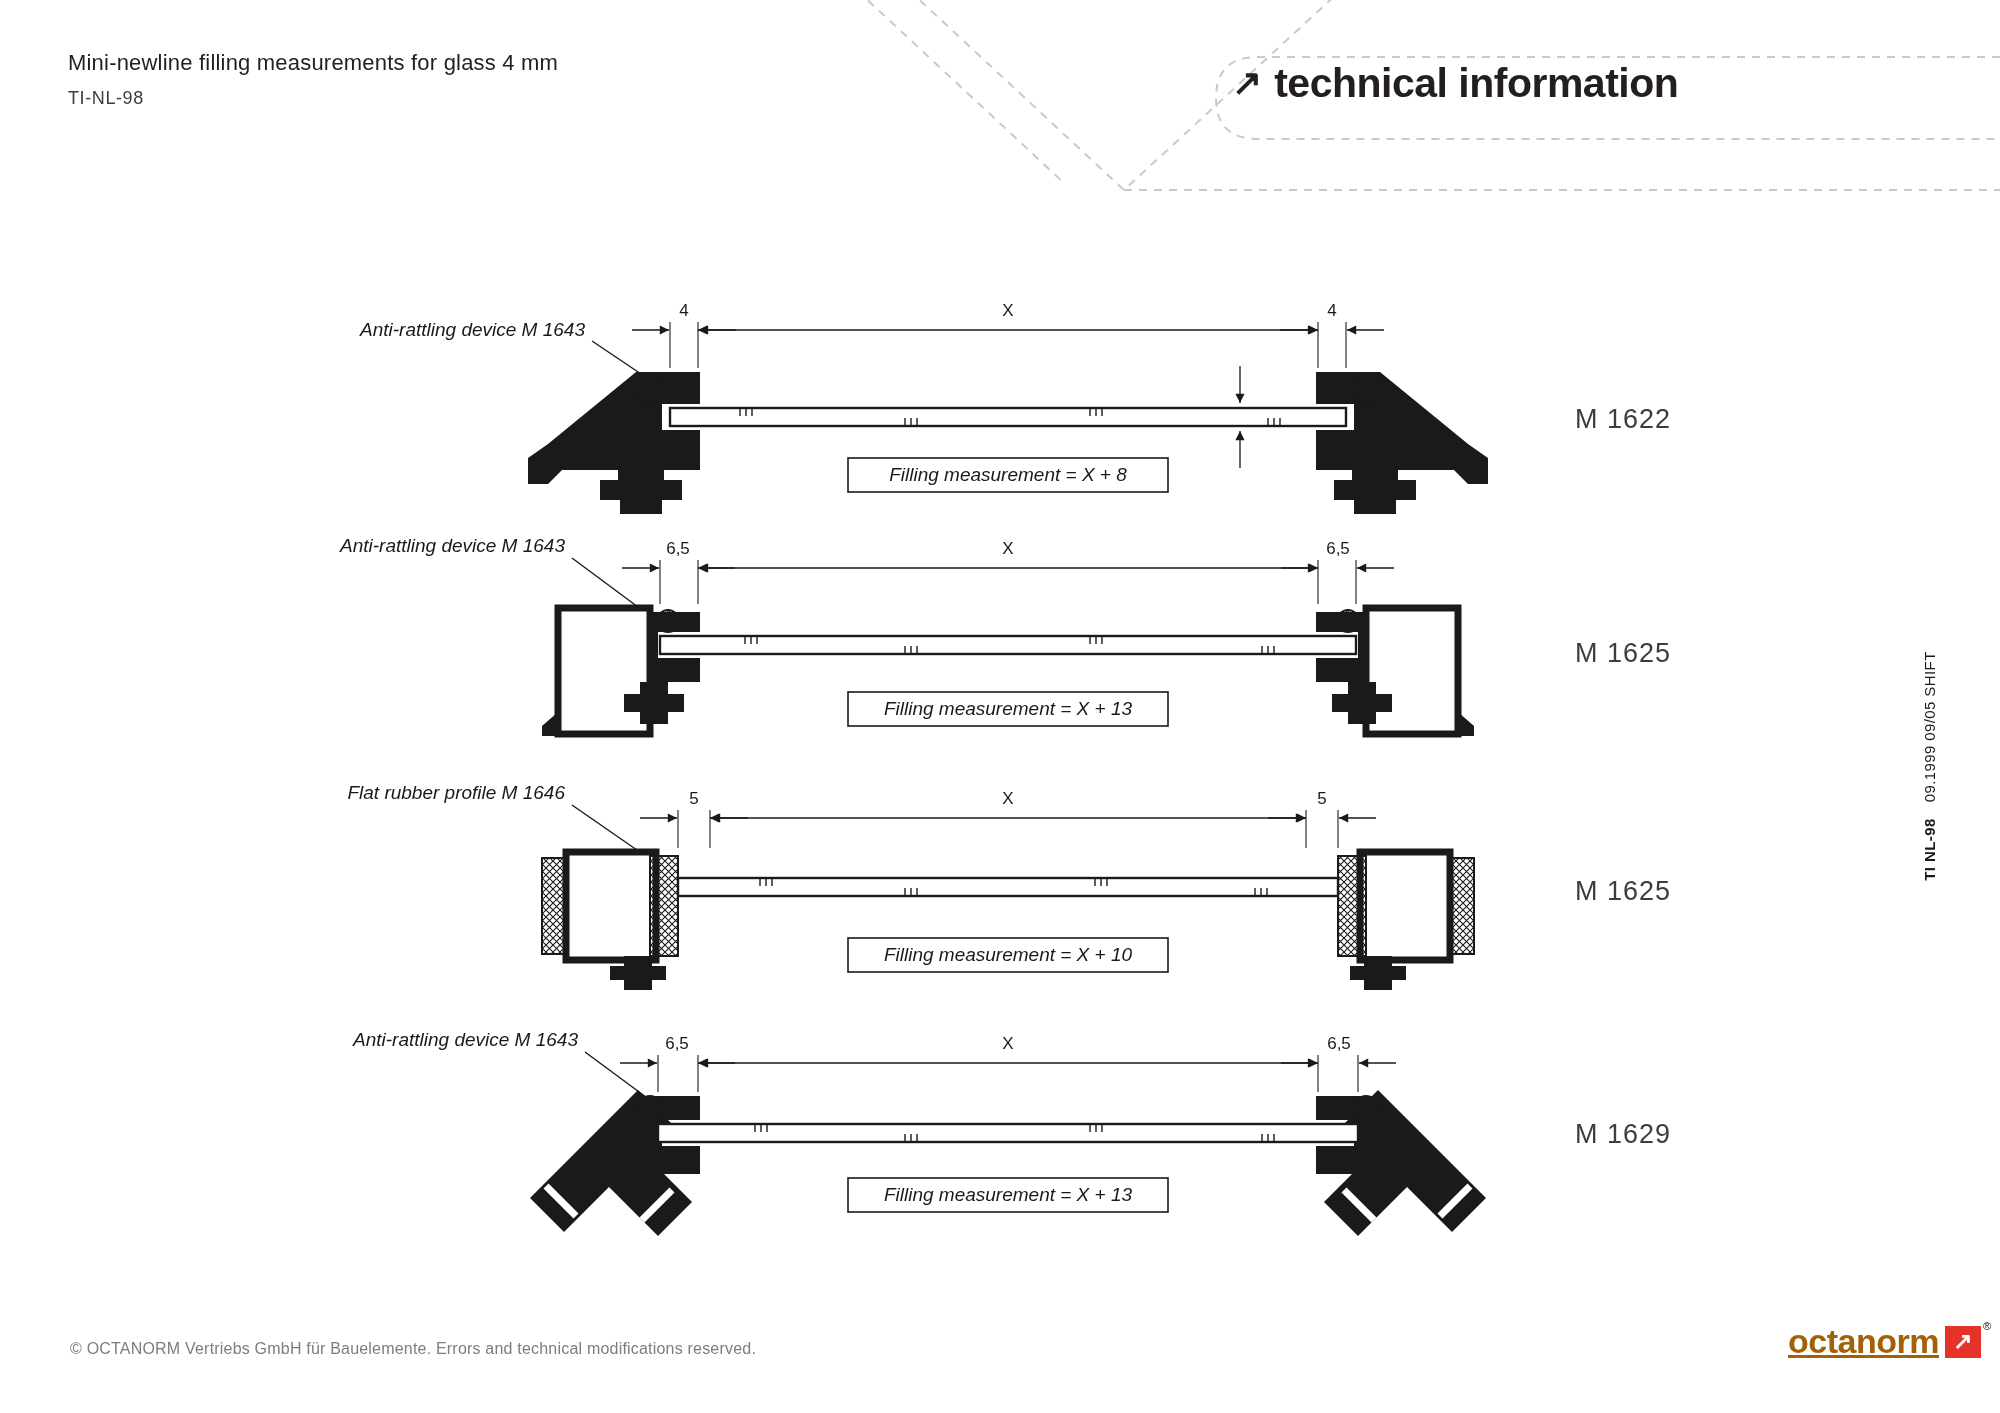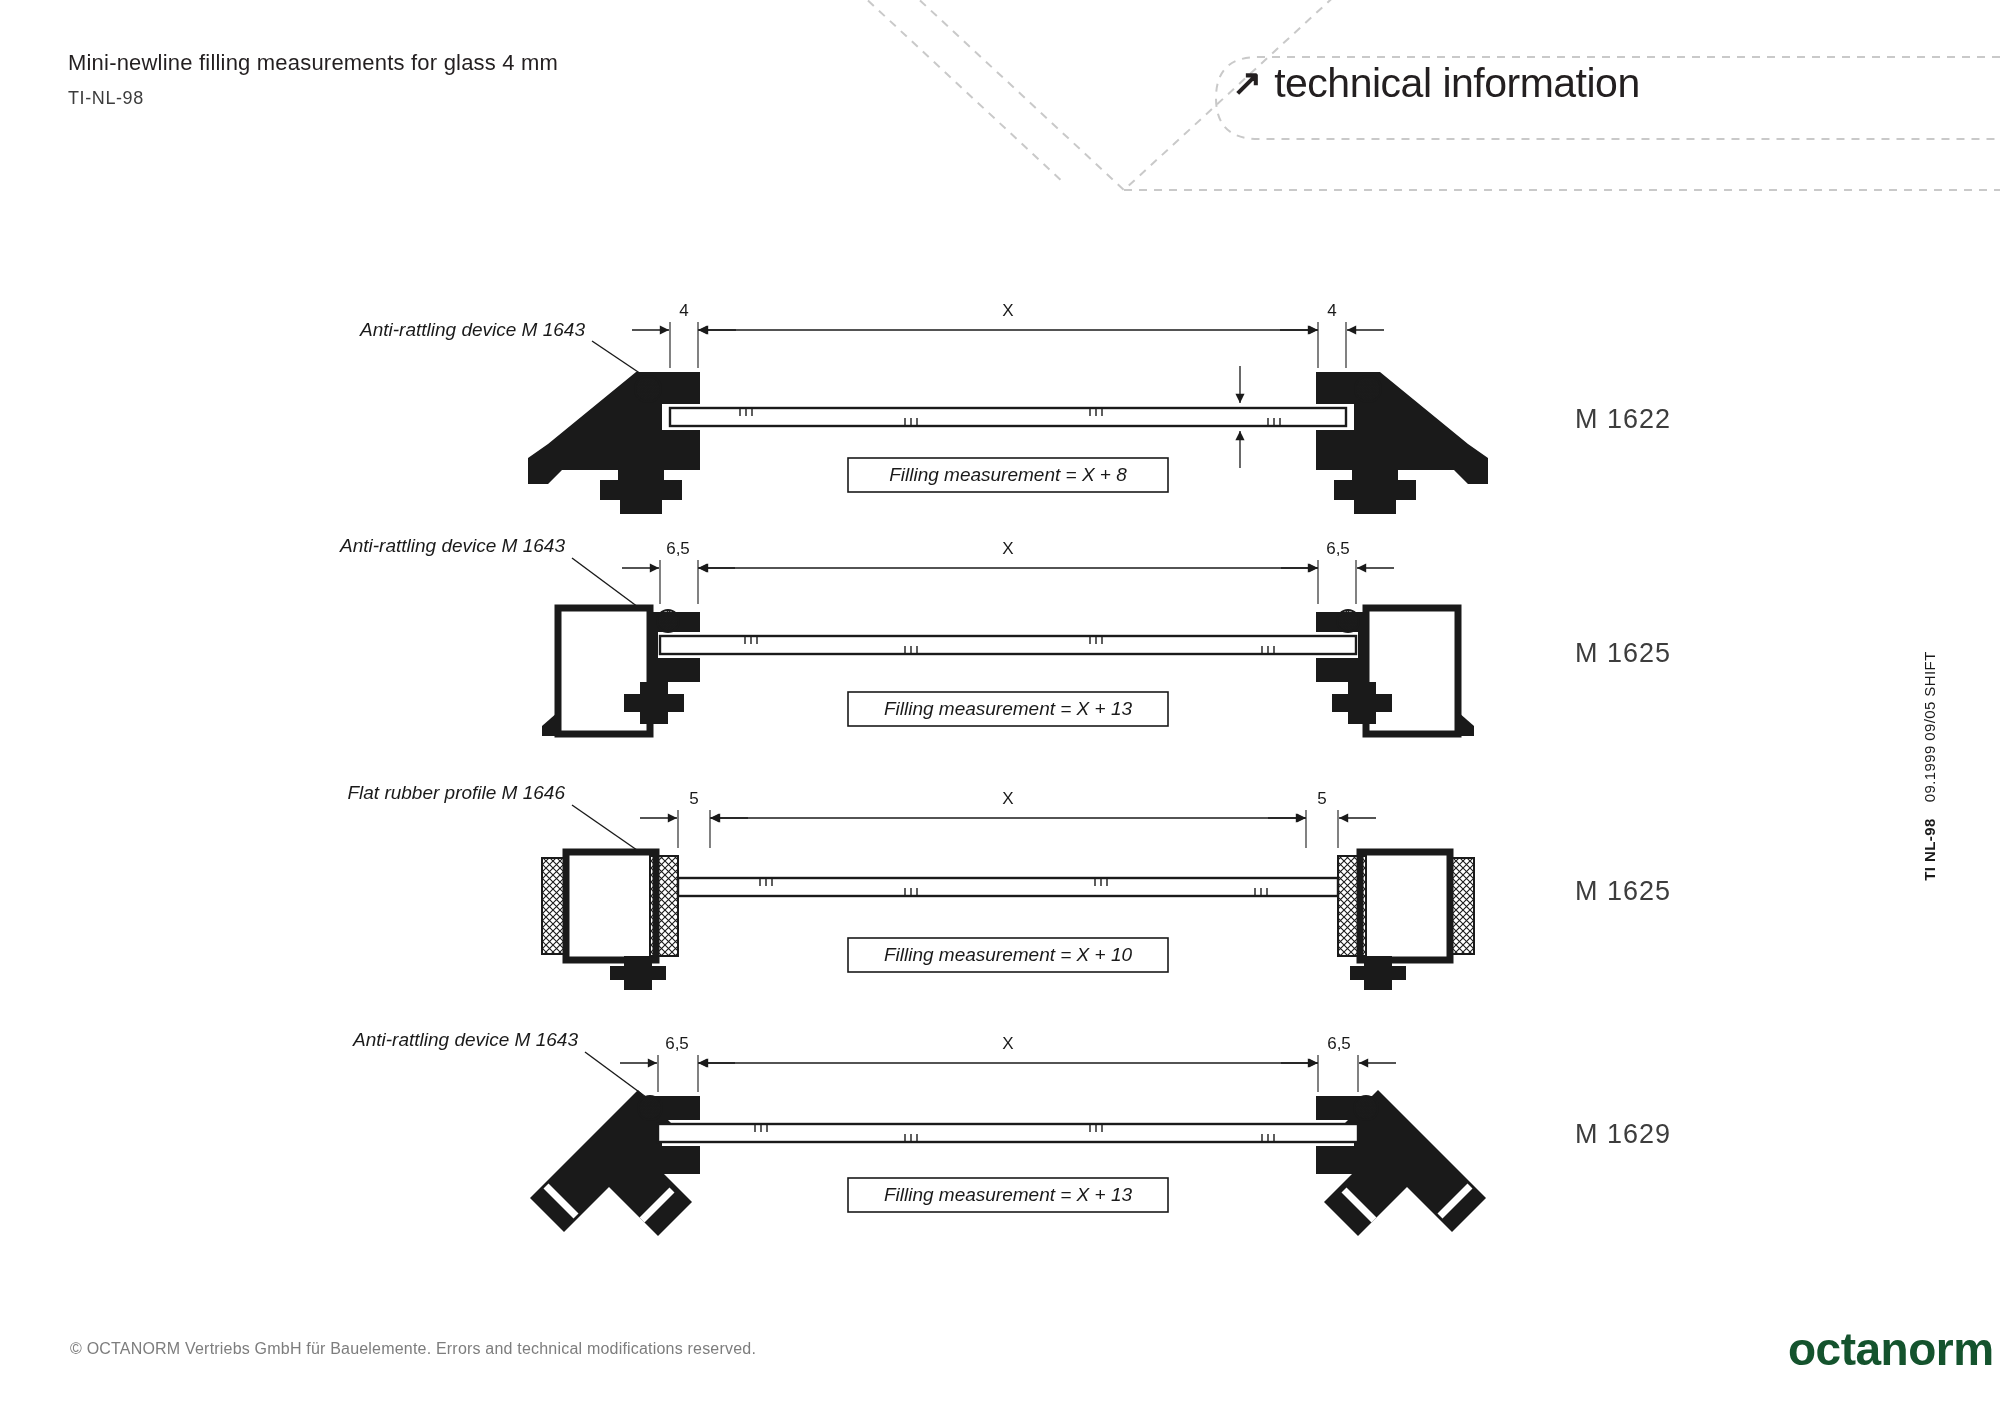--- a/index.html
+++ b/index.html
@@ -5,31 +5,31 @@
   html,body{margin:0;padding:0;background:#ffffff;}
   body{
     width:2000px;height:1413px;position:relative;overflow:hidden;
     font-family:"Liberation Sans",sans-serif;color:#231f20;
   }
   .abs{position:absolute;}
   .doc-title{left:68px;top:50px;font-size:22px;font-weight:400;letter-spacing:.2px;}
   .doc-code{left:68px;top:88px;font-size:18px;color:#3c3c3c;letter-spacing:.6px;}
   .section-head{left:1232px;top:60px;display:flex;align-items:baseline;gap:12px;}
   .section-arrow{font-size:36px;font-weight:700;line-height:1;transform:translateY(-2px);}
-  .section-title{font-size:41px;font-weight:400;letter-spacing:-.5px;}
+  .section-title{font-size:41px;font-weight:700;letter-spacing:-.5px;}
   .side-note{left:1929px;top:766px;width:0;height:0;}
   .side-note-inner{
     position:absolute;transform:translate(-50%,-50%) rotate(-90deg);
     white-space:nowrap;display:flex;gap:16px;align-items:baseline;
     font-size:15px;color:#1a1a1a;letter-spacing:.4px;
   }
   .side-note-doc{font-weight:700;}
   .copyright{left:70px;top:1340px;font-size:16px;color:#7d7d7d;letter-spacing:.2px;}
   .brand{left:1788px;top:1322px;display:flex;align-items:center;}
-  .brand-text{font-size:46px;font-weight:700;letter-spacing:-.5px;color:#14532d;}
+  .brand-text{font-size:34px;font-weight:700;letter-spacing:-.5px;color:#a16207;text-decoration:underline;}
   .brand-mark{
     width:36px;height:32px;background:#e5332a;margin-left:6px;
     display:flex;align-items:center;justify-content:center;
     color:#ffffff;font-weight:700;font-size:23px;line-height:1;
   }
   .brand-reg{font-size:11px;color:#111111;align-self:flex-start;margin-left:2px;margin-top:-2px;}
   svg text{font-family:"Liberation Sans",sans-serif;}
   .dim{font-size:17px;fill:#1a1a1a;}
   .callout{font-size:19px;font-style:italic;fill:#1a1a1a;}
   .fill-label{font-size:19px;font-style:italic;fill:#1a1a1a;}

